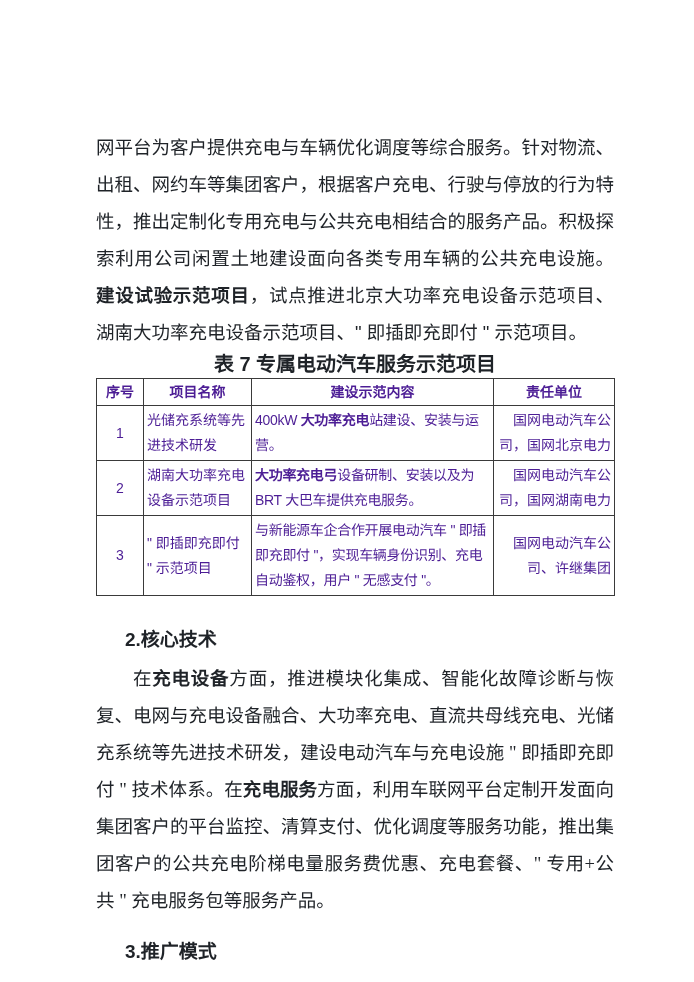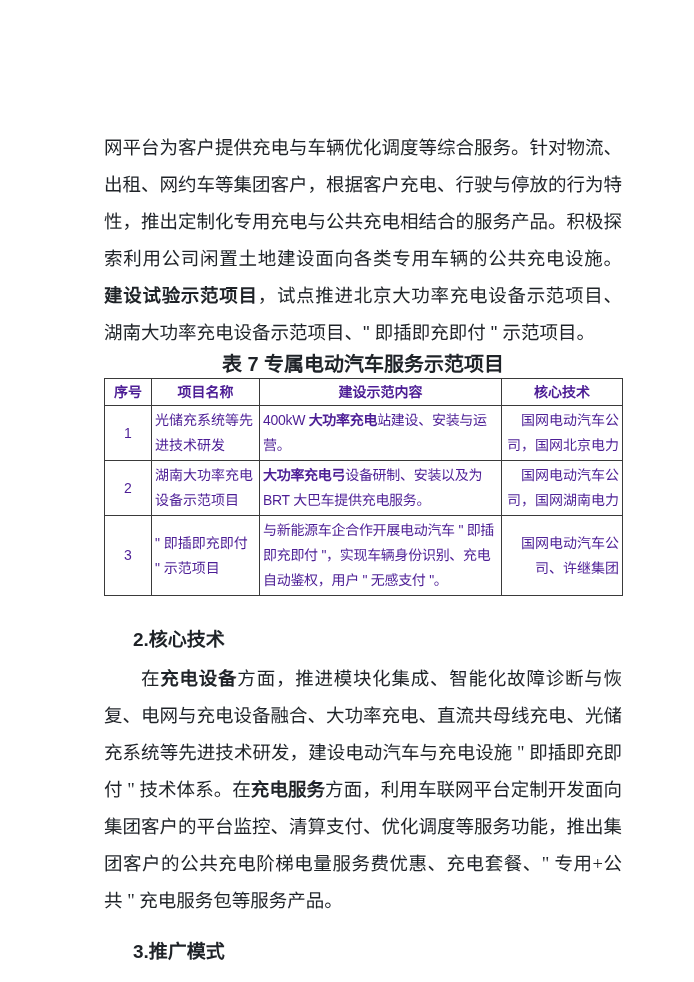--- a/index.html
+++ b/index.html
@@ -8,21 +8,21 @@
     width: 694px;
     height: 982px;
     background: #ffffff;
     position: relative;
     overflow: hidden;
     font-family: "Liberation Sans", "DejaVu Sans", sans-serif;
     color: #1f2328;
   }
   .content {
     position: absolute;
-    left: 104px;
+    left: 96px;
     top: 129px;
     width: 518px;
   }
   .body-para {
     font-size: 18.5px;
     line-height: 37px;
     text-align: justify;
     text-justify: inter-character;
     color: #1f2328;
   }
@@ -93,21 +93,21 @@
         <col class="c-no">
           <col class="c-name">
           <col class="c-cont">
           <col class="c-owner">
       </colgroup>
       <thead>
         <tr>
           <th>序号</th>
           <th>项目名称</th>
           <th>建设示范内容</th>
-          <th>核心技术</th>
+          <th>责任单位</th>
         </tr>
       </thead>
       <tbody>
         <tr>
           <td class="cell-no">1</td>
           <td class="cell-name">光储充系统等先进技术研发</td>
           <td class="cell-cont"><span>400kW </span><span class="b">大功率充电</span><span>站建设、安装与运营。</span></td>
           <td class="cell-owner">国网电动汽车公司，国网北京电力</td>
         </tr>
         <tr>

